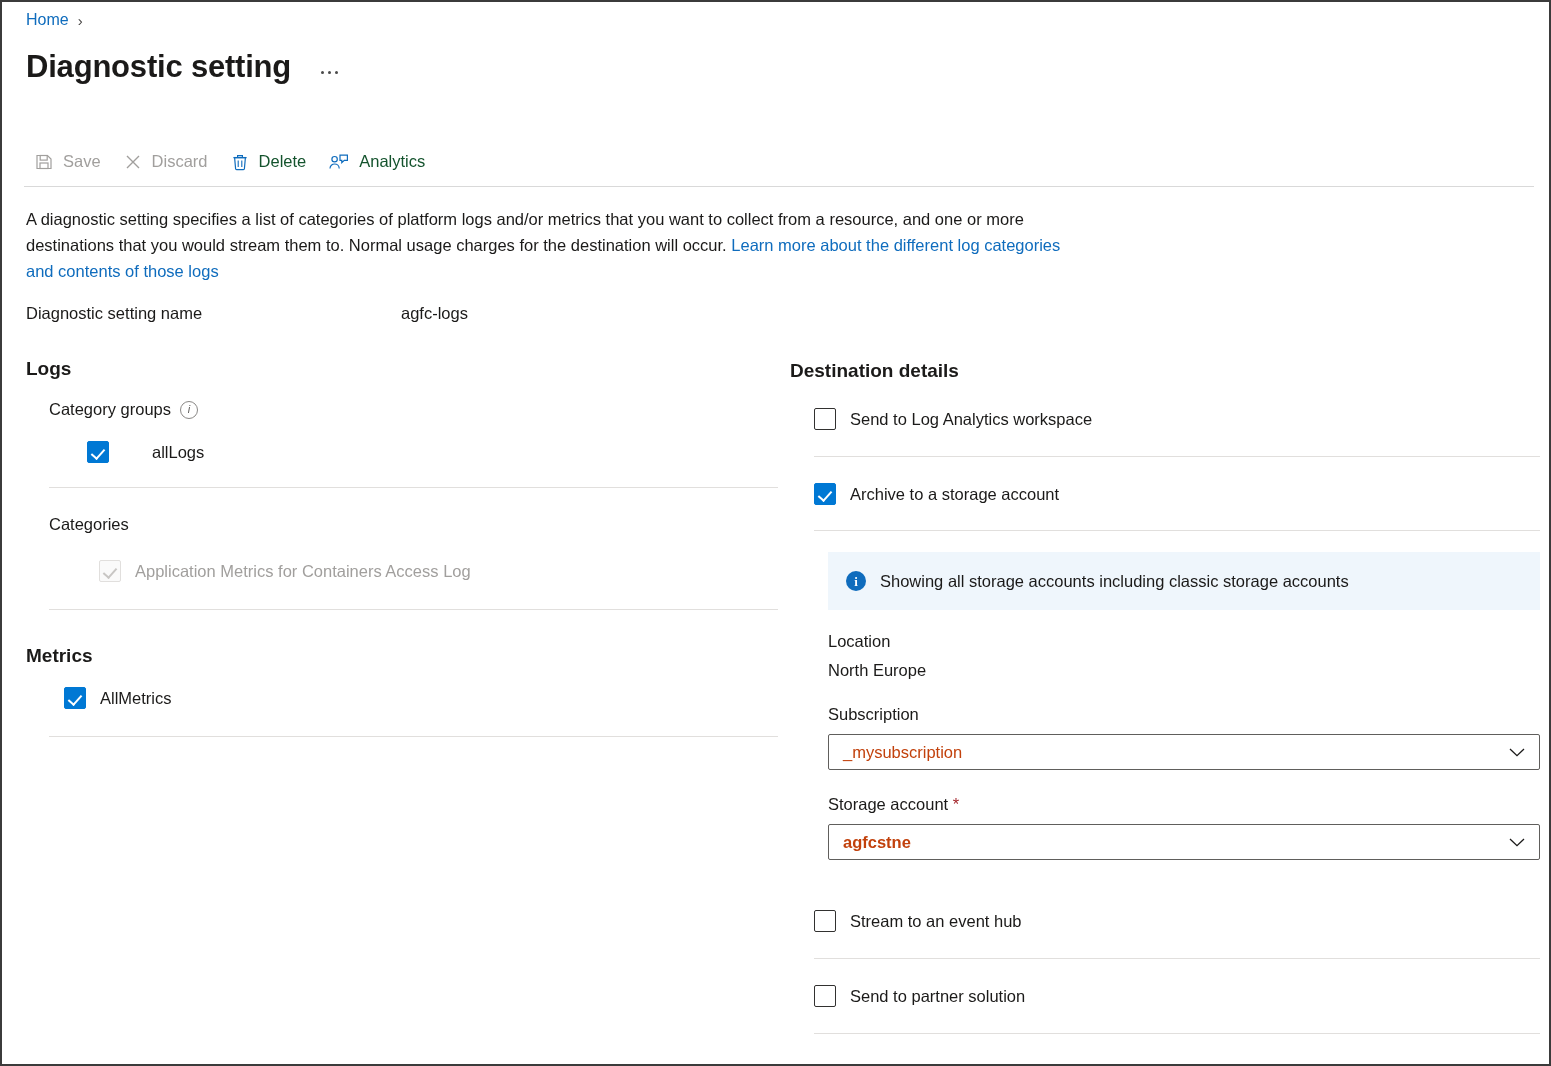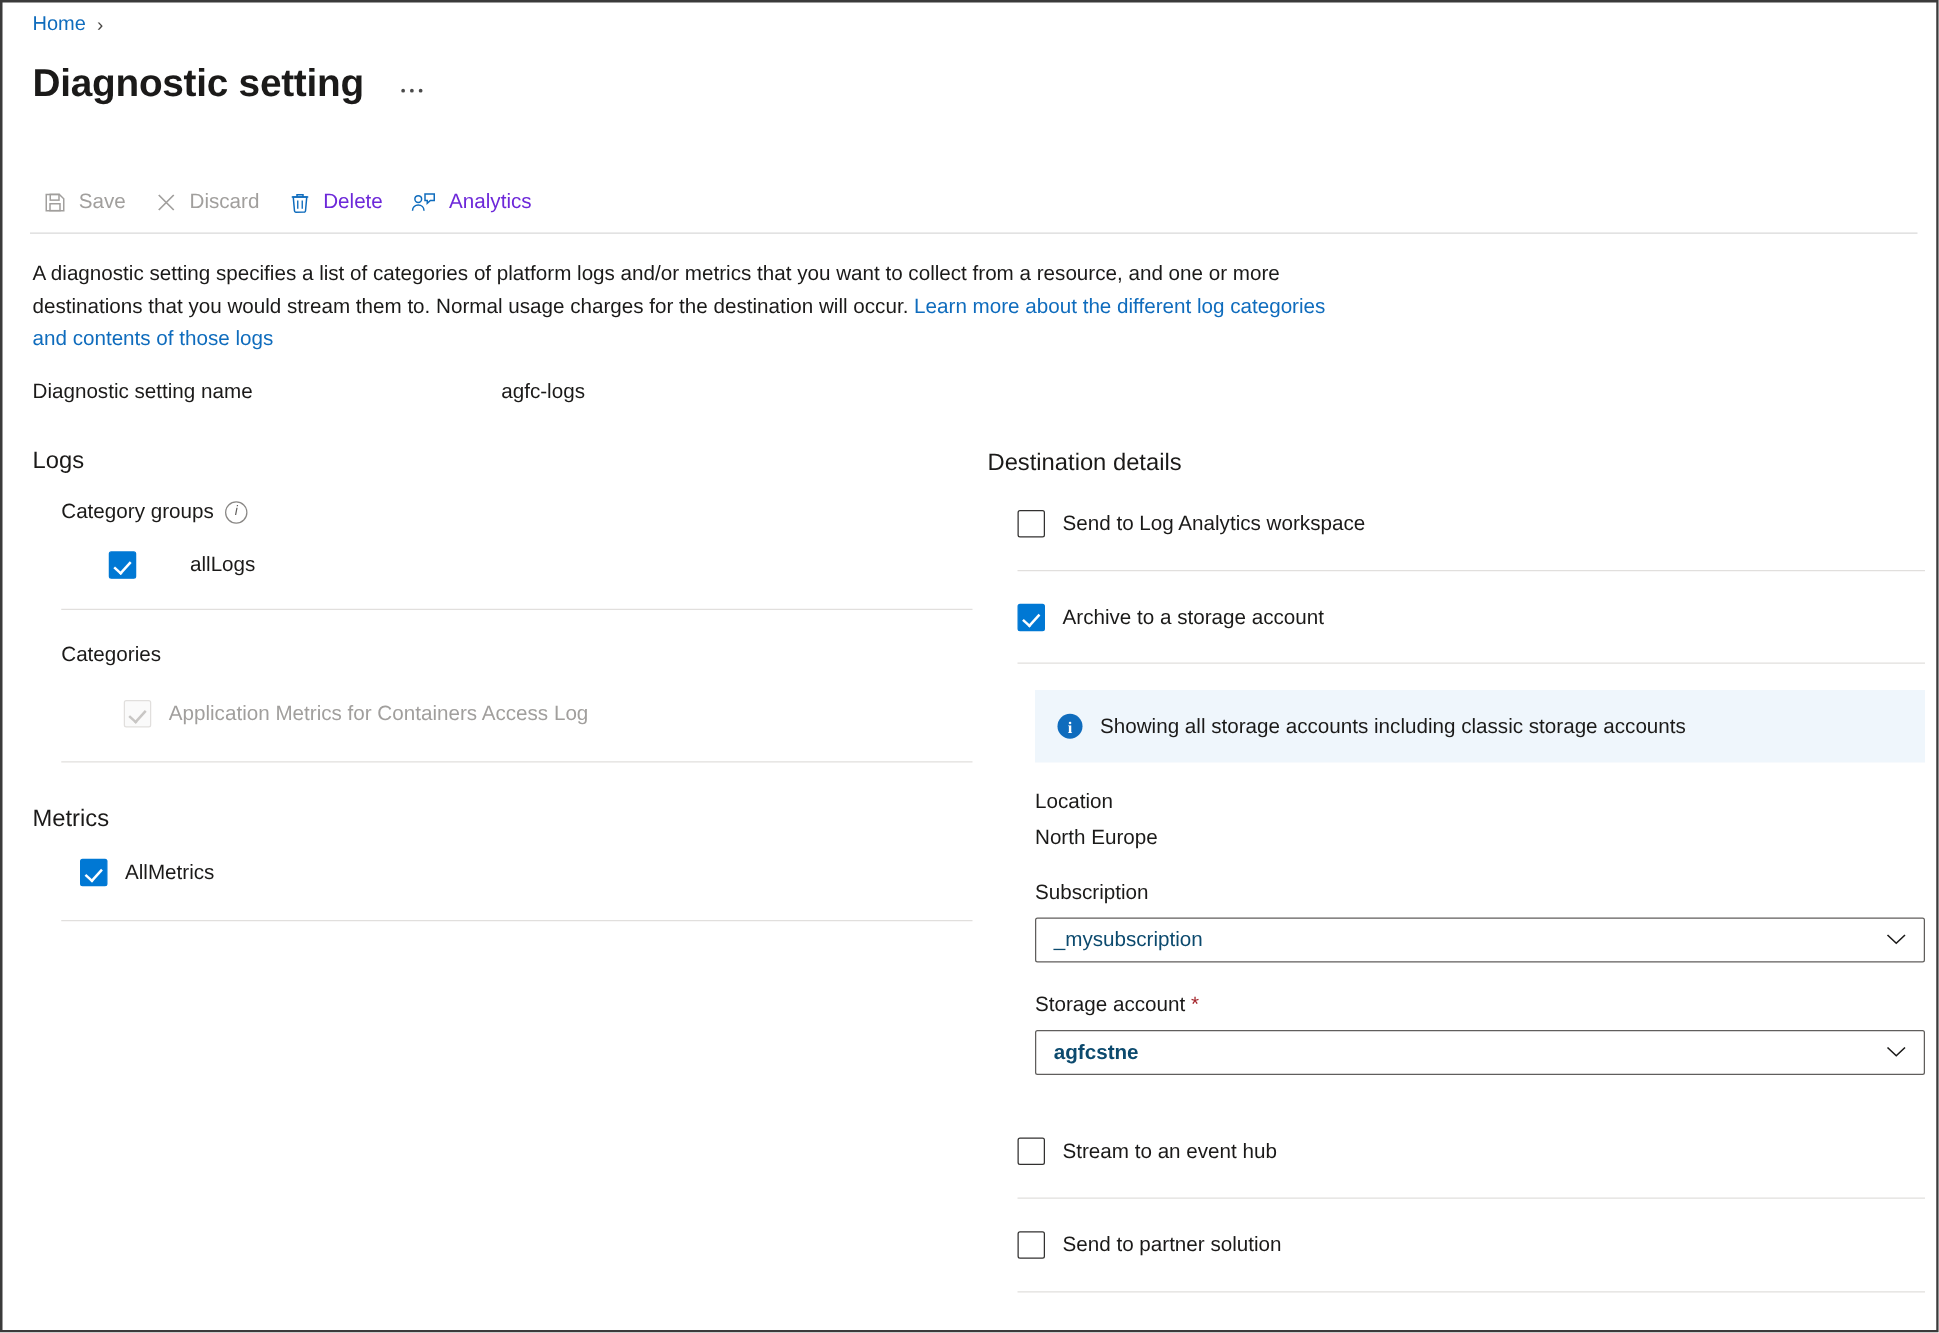--- a/index.html
+++ b/index.html
@@ -85,21 +85,21 @@
   }
   .cmd {
     display: flex;
     align-items: flex-start;
     gap: 9px;
     padding: 6px 14px 6px 8px;
     font-size: 16.5px;
     cursor: pointer;
     white-space: nowrap;
   }
-  .cmd.enabled { color: #6d28d9; }
+  .cmd.enabled { color: #14532d; }
   .cmd.disabled { color: #a19f9d; cursor: default; }
   .cmd svg { display: block; flex: none; }
 
   .toolbar-rule {
     position: absolute;
     left: 22px;
     top: 184px;
     width: 1510px;
     height: 1px;
     background: #d9d9d9;
@@ -143,21 +143,21 @@
   }
   .col-right {
     position: absolute;
     left: 788px;
     top: 358px;
     width: 750px;
   }
 
   .section-head {
     font-size: 19px;
-    font-weight: 400;
+    font-weight: 700;
     color: #1b1a19;
     margin: 0 0 20px 0;
   }
   .sub-head {
     font-size: 16.5px;
     color: #1b1a19;
     display: flex;
     align-items: center;
     gap: 9px;
   }
@@ -300,21 +300,21 @@
     height: 36px;
     box-sizing: border-box;
     border: 1px solid #605e5c;
     border-radius: 2px;
     background: #ffffff;
     display: flex;
     align-items: center;
     justify-content: space-between;
     padding: 0 12px 0 14px;
     font-size: 16.5px;
-    color: #0c4a6e;
+    color: #c2410c;
     cursor: pointer;
   }
   .chev { display: block; flex: none; }
 </style>
 </head>
 <body>
 
 <div id="page">
 
   <div class="breadcrumb">

